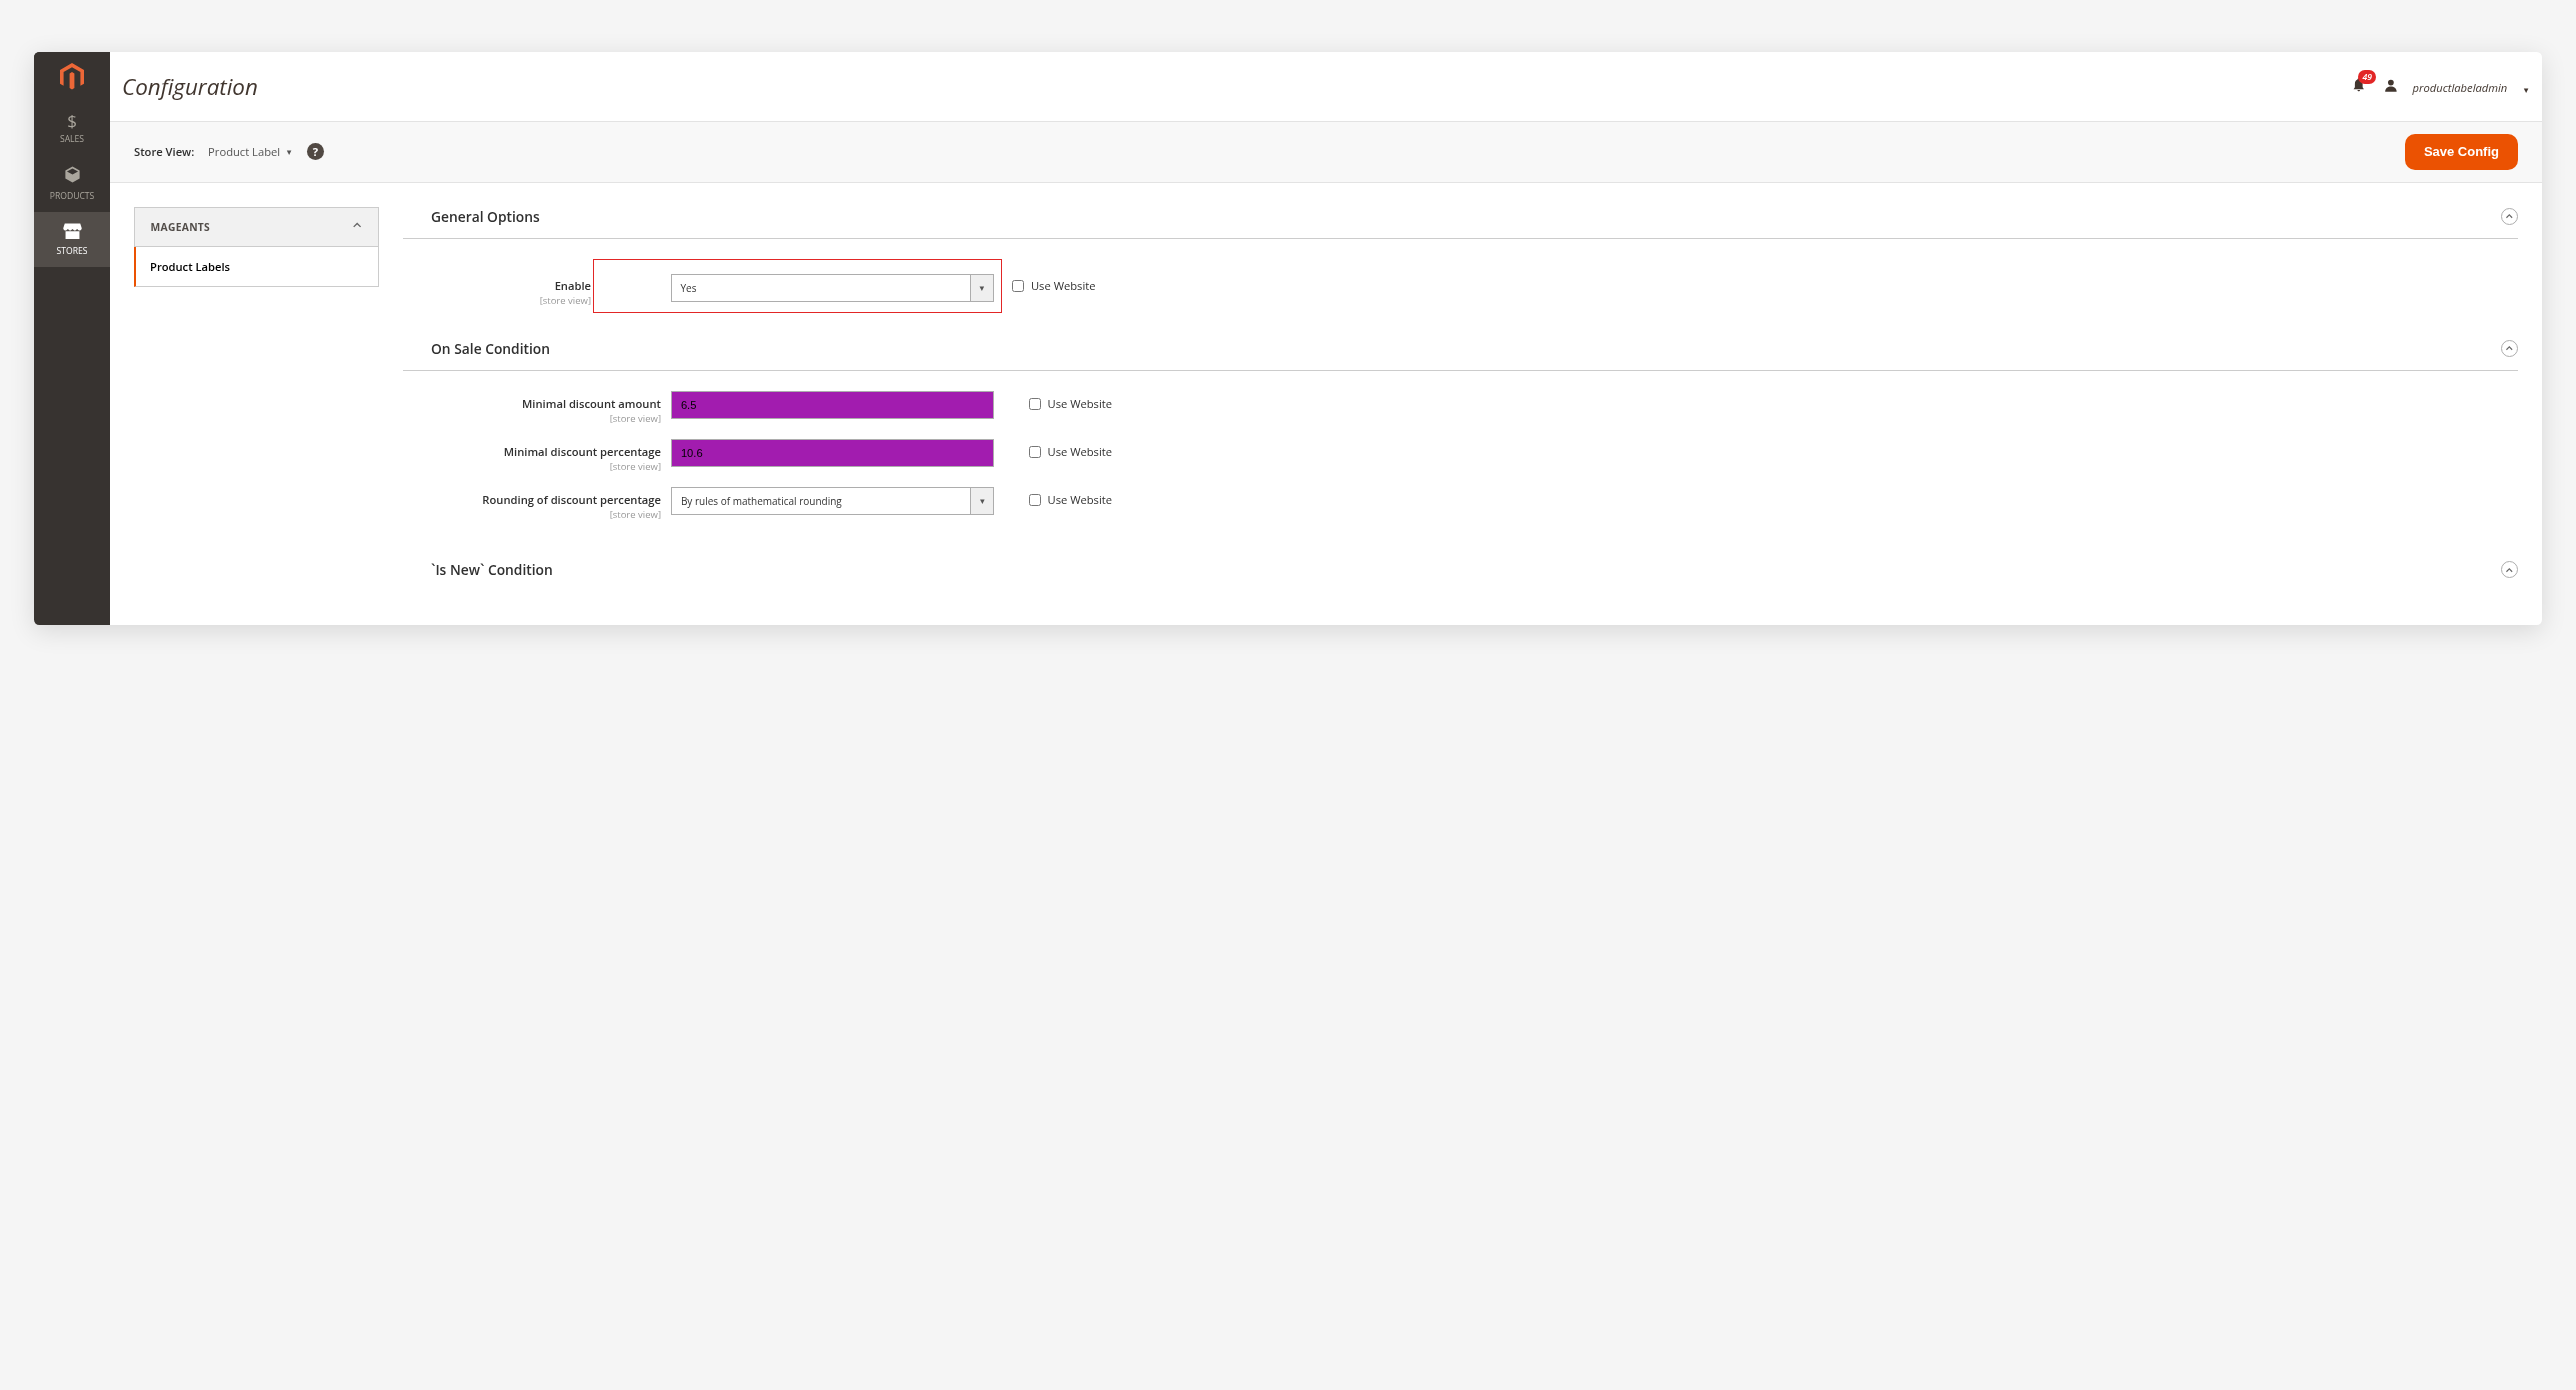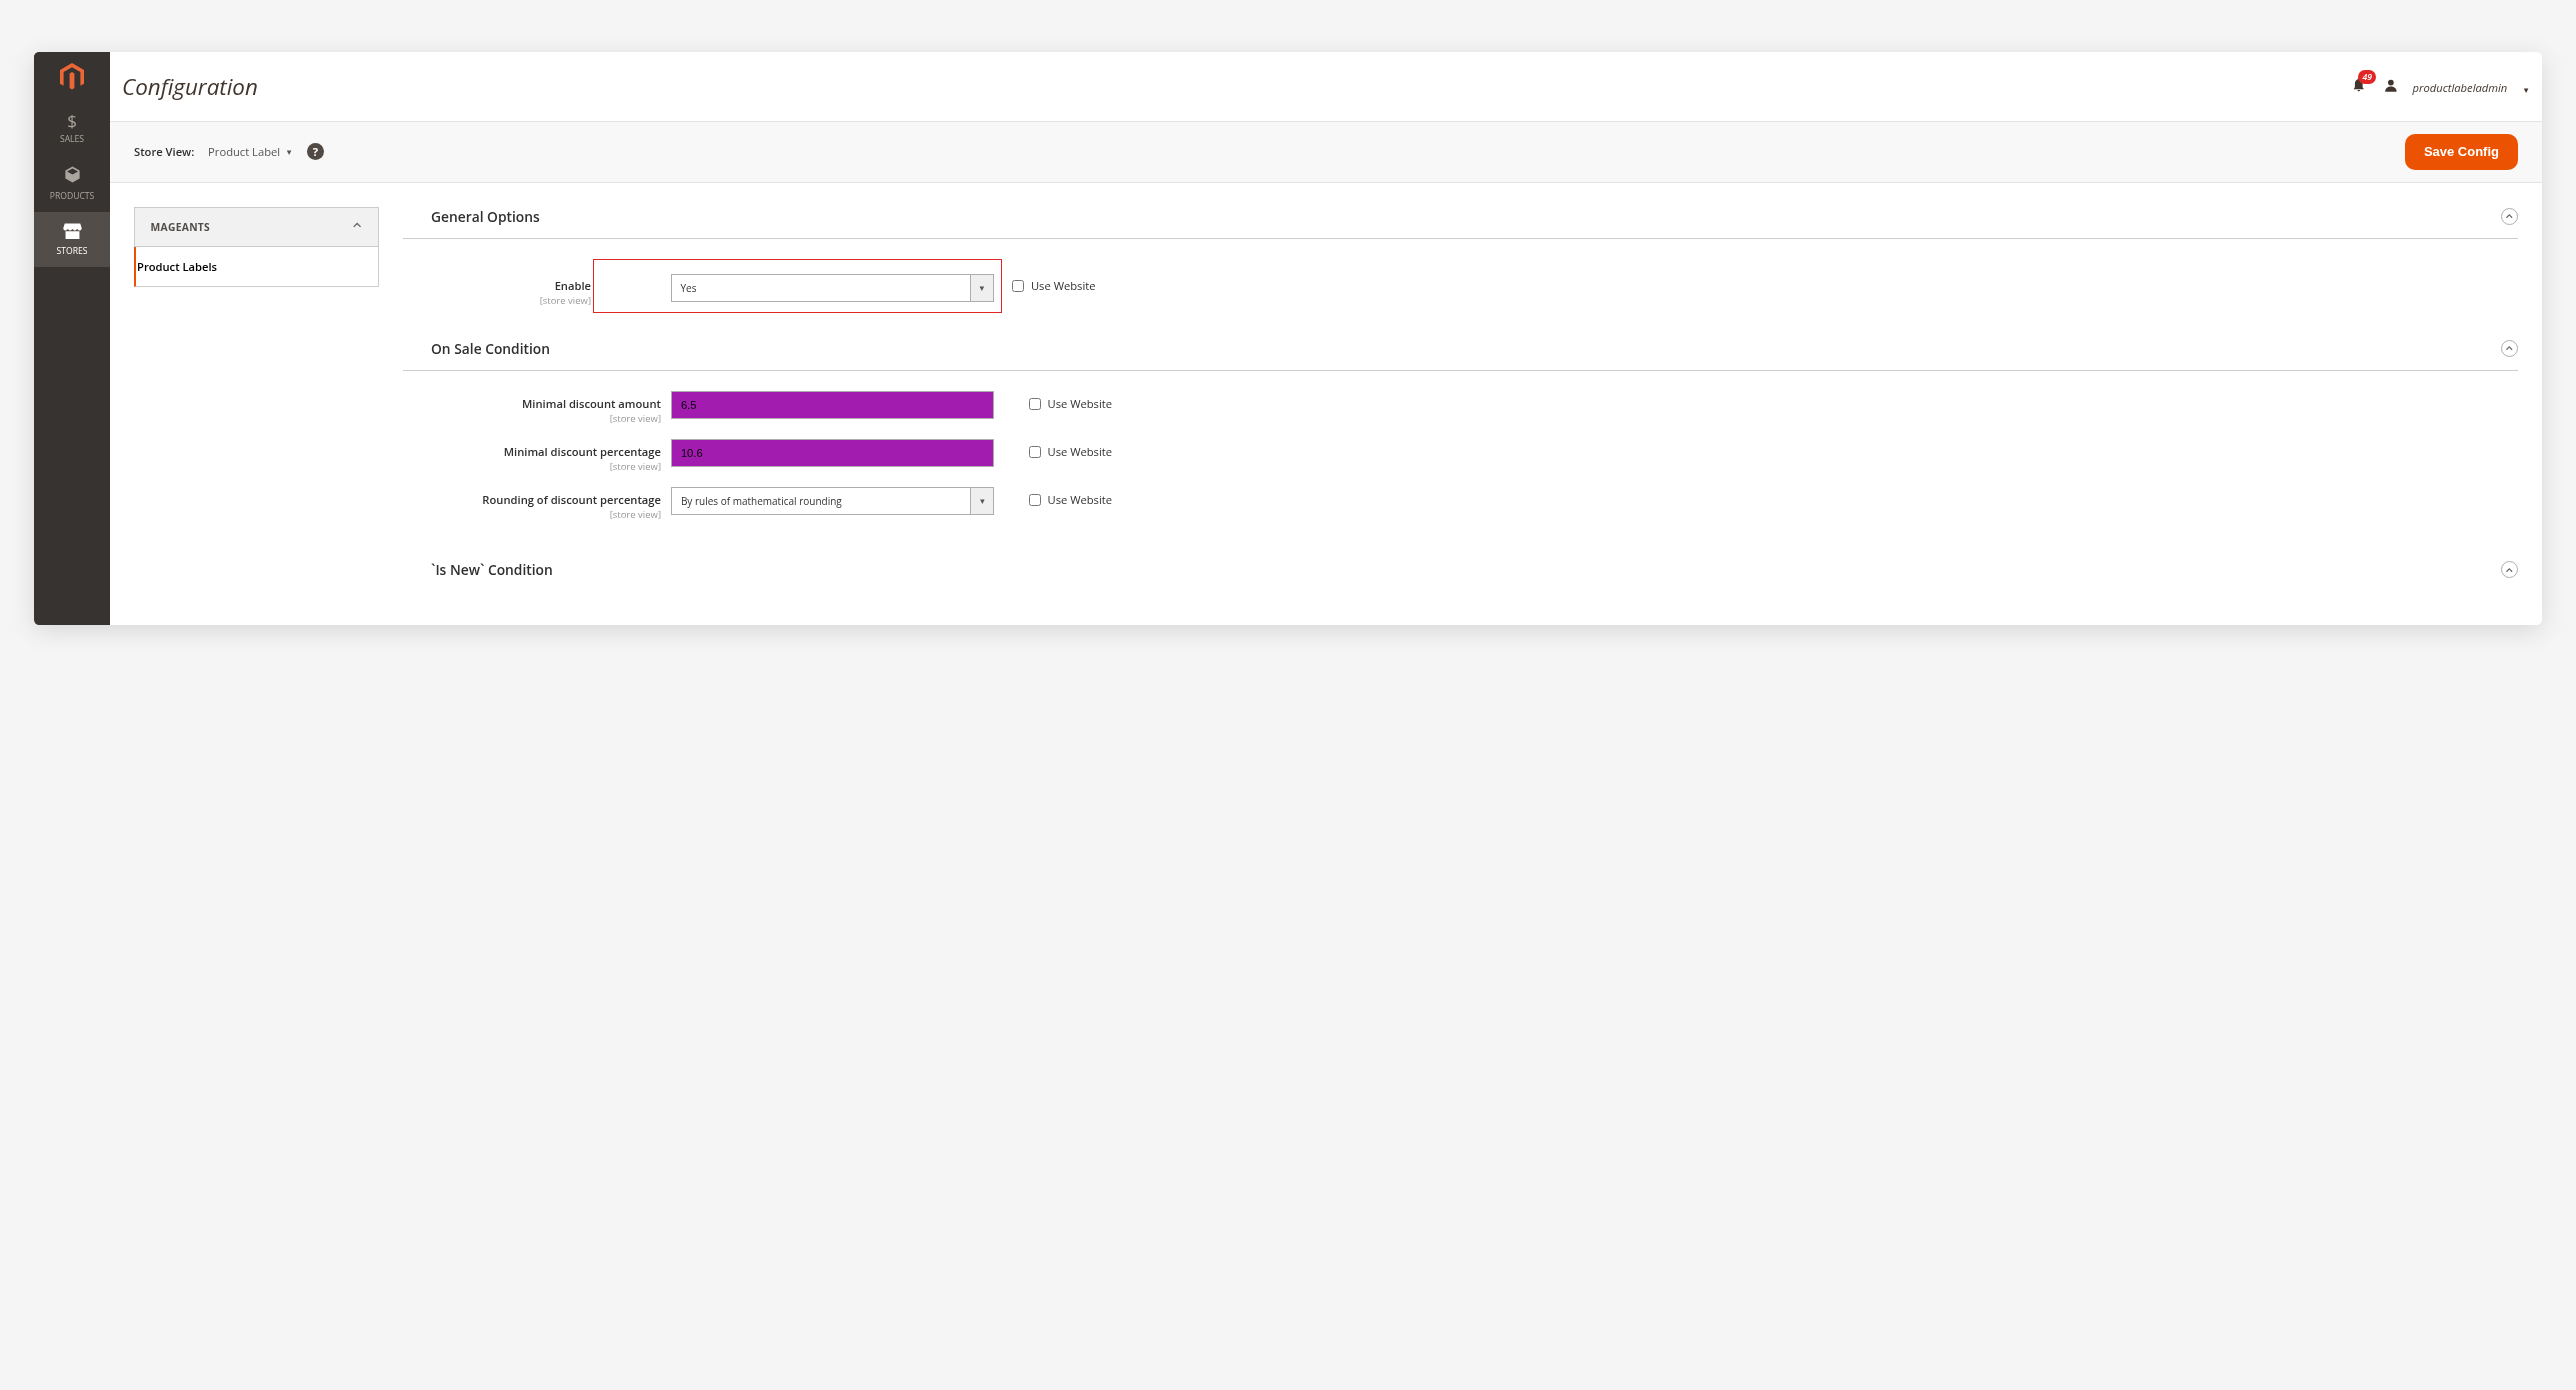--- a/index.html
+++ b/index.html
@@ -200,21 +200,21 @@
     border: 0.9px solid #ccc;
     border-top: none;
     padding: 12px 15.5px;
     font-size: 11.2px;
     color: #303030;
     cursor: pointer;
     background: #fff;
   }
   .tabs-nav .nav-item.active {
     border-left: 2.6px solid #eb5202;
-    padding-left: 1px;
+    padding-left: 14px;
     font-weight: 600;
     color: #000;
   }
   
   .form-area {
     flex: 1;
     min-width: 0;
   }
   .section {
     margin-bottom: 17px;

